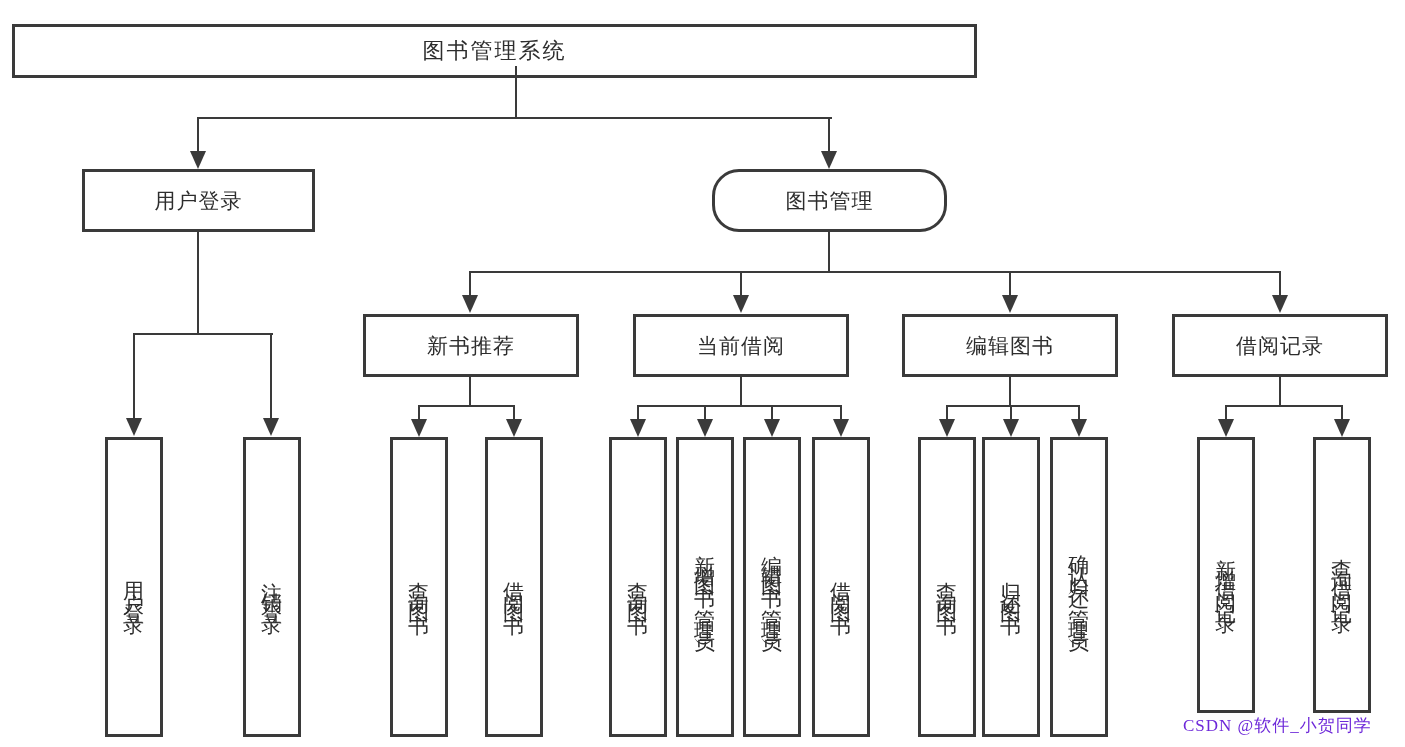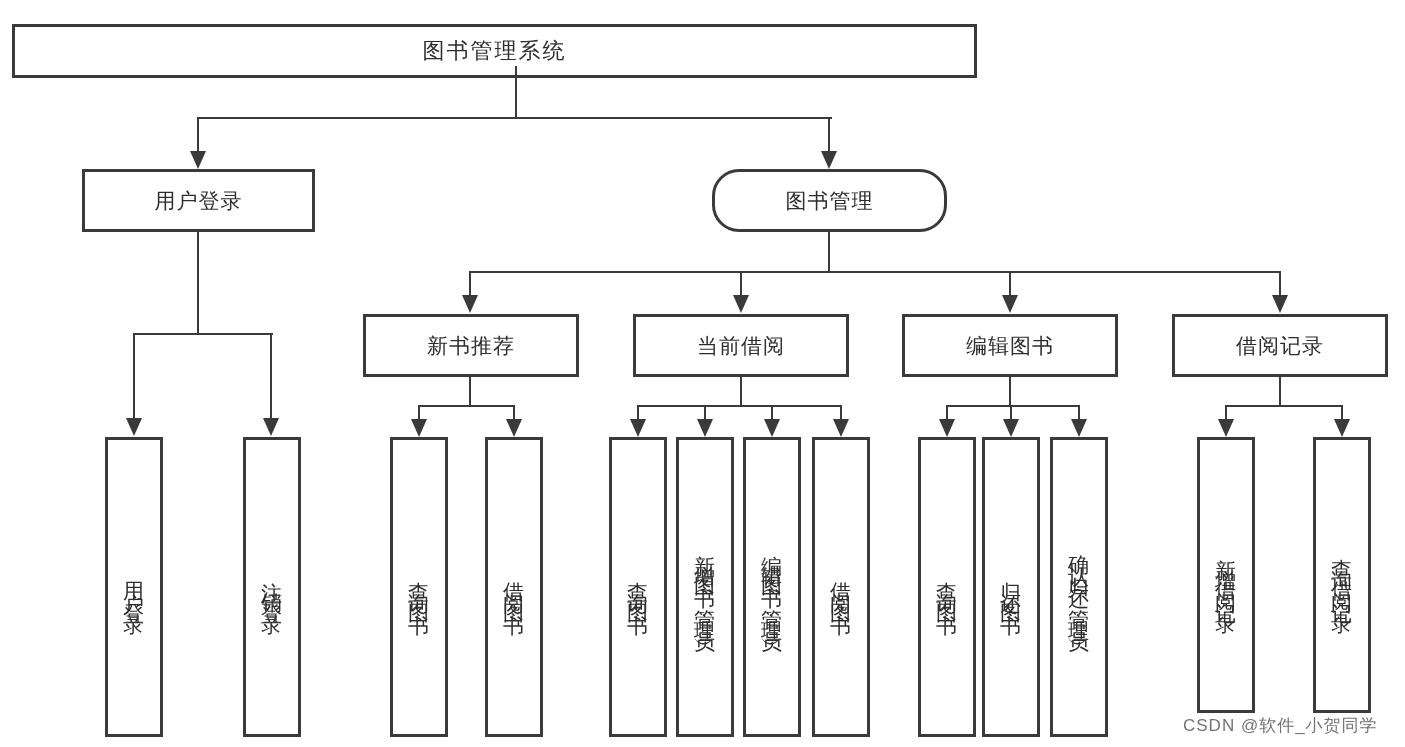--- a/index.html
+++ b/index.html
@@ -36,23 +36,24 @@
   .arrow{
     position:absolute;width:0;height:0;
     border-left:8px solid transparent;
     border-right:8px solid transparent;
     border-top:18px solid #3a3a3a;
   }
   .watermark{
     position:absolute;
     left:1183px;top:714px;
     font-size:17px;
-    color:#737373;
+    color:#6d28d9;
     letter-spacing:1px;
     white-space:nowrap;
+    font-family:Liberation Serif, serif;
   }
 </style>
 </head>
 <body>
 
 <div class="stage">
 
   <div class="node" style="left:12px;top:24px;width:965px;height:54px;">
     <span class="h-label root-label">图书管理系统</span>
   </div>

